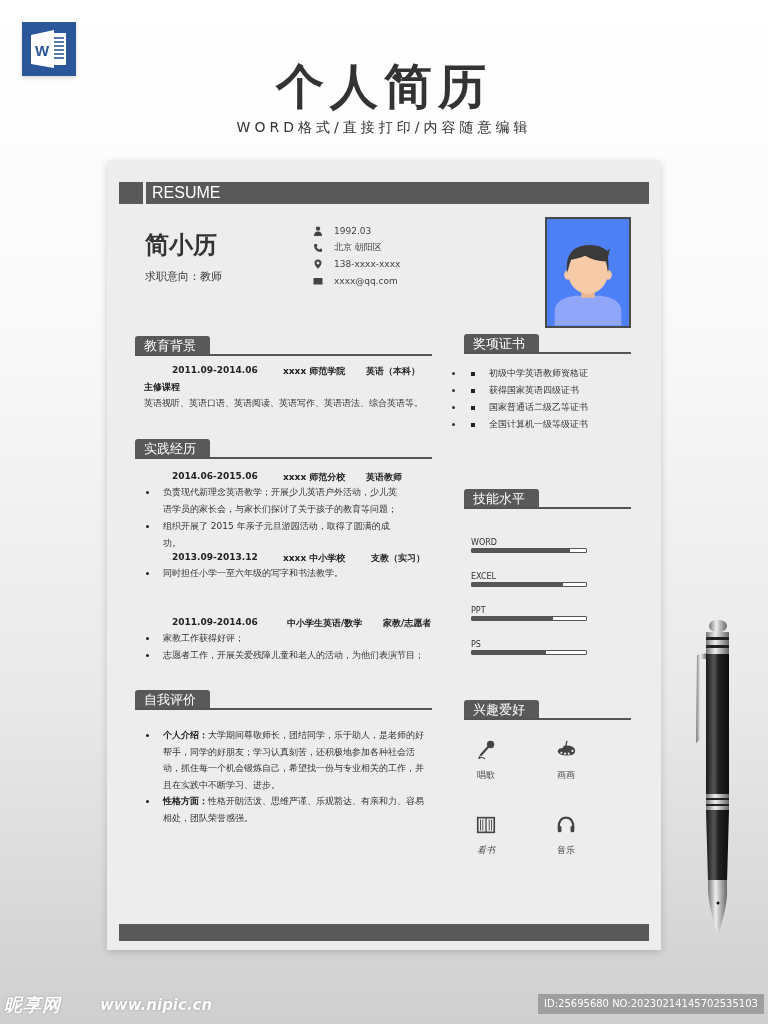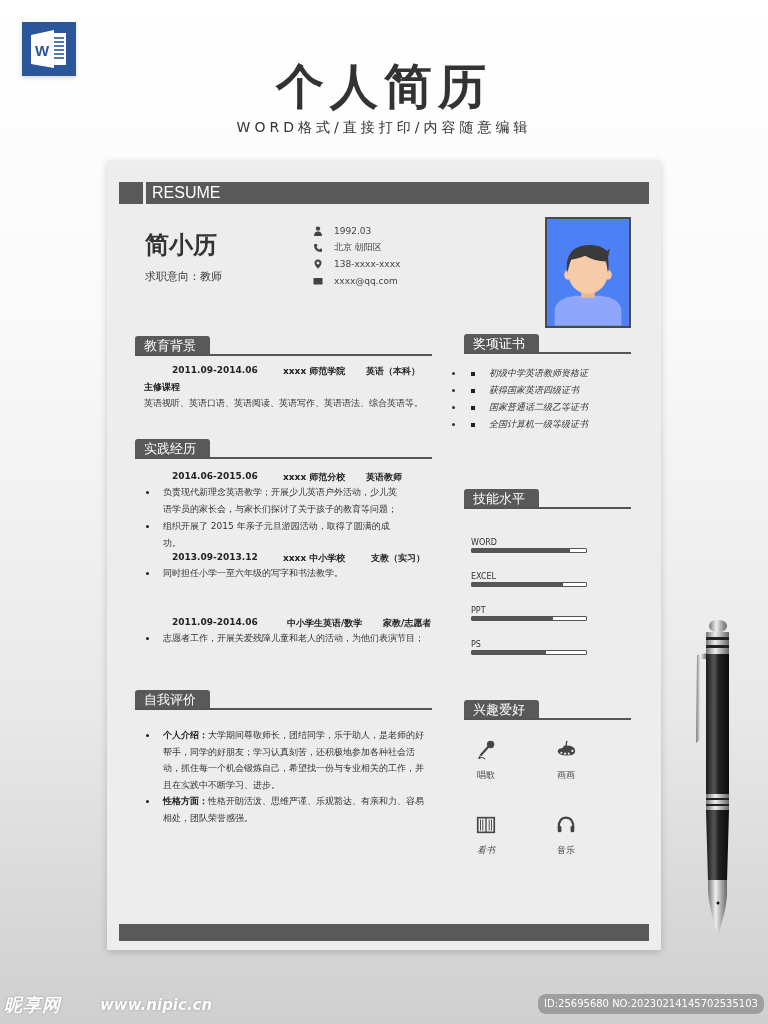--- a/index.html
+++ b/index.html
@@ -61,42 +61,42 @@
   .sec-head .line { position: absolute; left: 0; right: 0; bottom: 0; height: 2px; background: #555; }
 
   .entry-head { position: absolute; font-size: 9px; font-weight: bold; color: #222; white-space: nowrap; }
   .entry-head span { position: absolute; top: 0; white-space: nowrap; margin-left: 28px; }
   .text { position: absolute; font-size: 9px; color: #333; line-height: 16px; }
   ul.bul { list-style: none; }
   ul.bul li { position: relative; padding-left: 19px; font-size: 9px; line-height: 17px; color: #333; }
   ul.bul li::before {
     content: ""; position: absolute; left: 2px; top: 7px; width: 3px; height: 3px; background: #222; border-radius: 50%;
   }
-  ul.sq li { position: relative; padding-left: 25px; font-size: 9px; line-height: 17px; color: #333; font-style: italic; }
+  ul.sq li { position: relative; padding-left: 25px; font-size: 9px; line-height: 17px; color: #333; }
   ul.sq li::before { content: ""; position: absolute; left: 7px; top: 7px; width: 4px; height: 4px; background: #222; }
   .self-eval li { line-height: 16.5px !important; }
   .self-eval b { font-weight: bold; color: #222; }
 
   .skill { position: absolute; left: 364px; width: 116px; }
   .skill .lbl { font-size: 8px; color: #333; height: 11px; line-height: 11px; }
   .skill .bar { height: 5px; border: 1px solid #555; background: #fff; position: relative; border-radius: 1px; }
   .skill .fill { position: absolute; left: 0; top: 0; bottom: 0; background: #555; }
 
   .hobby { position: absolute; width: 50px; text-align: center; }
   .hobby svg { width: 22px; height: 22px; display: block; margin: 0 auto; }
   .hobby .hl { font-size: 9px; color: #444; margin-top: 8px; }
 
   .footer-bar { position: absolute; left: 12px; top: 763px; width: 530px; height: 17px; background: #595959; }
 
   .pen { position: absolute; left: 692px; top: 615px; width: 50px; height: 330px; }
   .watermark-logo { position: absolute; left: 4px; top: 993px; font-size: 18px; font-style: italic; font-weight: bold; color: #fff; text-shadow: 0 0 2px rgba(0,0,0,0.35); letter-spacing: 1px; }
   .watermark-url { position: absolute; left: 100px; top: 996px; font-size: 15px; font-style: italic; font-weight: bold; color: #fff; text-shadow: 0 0 2px rgba(0,0,0,0.35); }
   .watermark-id {
     position: absolute; left: 538px; top: 994px; width: 226px; height: 20px; background: #9e9e9e;
-    color: #fff; font-size: 10px; line-height: 20px; text-align: center; border-radius: 8px;
+    color: #fff; font-size: 10px; line-height: 20px; text-align: center;
   }
 </style>
 </head>
 <body>
 
 <div class="word-logo">
   <svg viewBox="0 0 54 54">
     <rect x="24" y="11" width="20" height="32" fill="#fff"></rect>
     <g stroke="#2b579a" stroke-width="1.6">
       <line x1="30" y1="16" x2="42" y2="16"></line>
@@ -203,20 +203,21 @@
   <ul class="bul text" style="left:37px; top:404px; width:290px;">
     <li>同时担任小学一至六年级的写字和书法教学。</li>
   </ul>
 
   <div class="entry-head" style="left:37px; top:456px;">
     <span style="left:0">2011.09-2014.06</span>
     <span style="left:115px">中小学生英语/数学</span>
     <span style="left:211px">家教/志愿者</span>
   </div>
   <ul class="bul text" style="left:37px; top:469px; width:300px;">
+    <li>家教工作获得好评；</li>
     <li>志愿者工作，开展关爱残障儿童和老人的活动，为他们表演节目；</li>
   </ul>
 
   <div class="sec-head" style="left:28px; top:529px; width:297px;">
     <div class="tab">自我评价</div>
     <div class="line"></div>
   </div>
   <ul class="bul text self-eval" style="left:37px; top:566px; width:285px;">
     <li><b>个人介绍：</b><span>大学期间尊敬师长，团结同学，乐于助人，是老师的好帮手，同学的好朋友；学习认真刻苦，还积极地参加各种社会活动，抓住每一个机会锻炼自己，希望找一份与专业相关的工作，并且在实践中不断学习、进步。</span></li>
     <li><b>性格方面：</b><span>性格开朗活泼、思维严谨、乐观豁达、有亲和力、容易相处，团队荣誉感强。</span></li>

